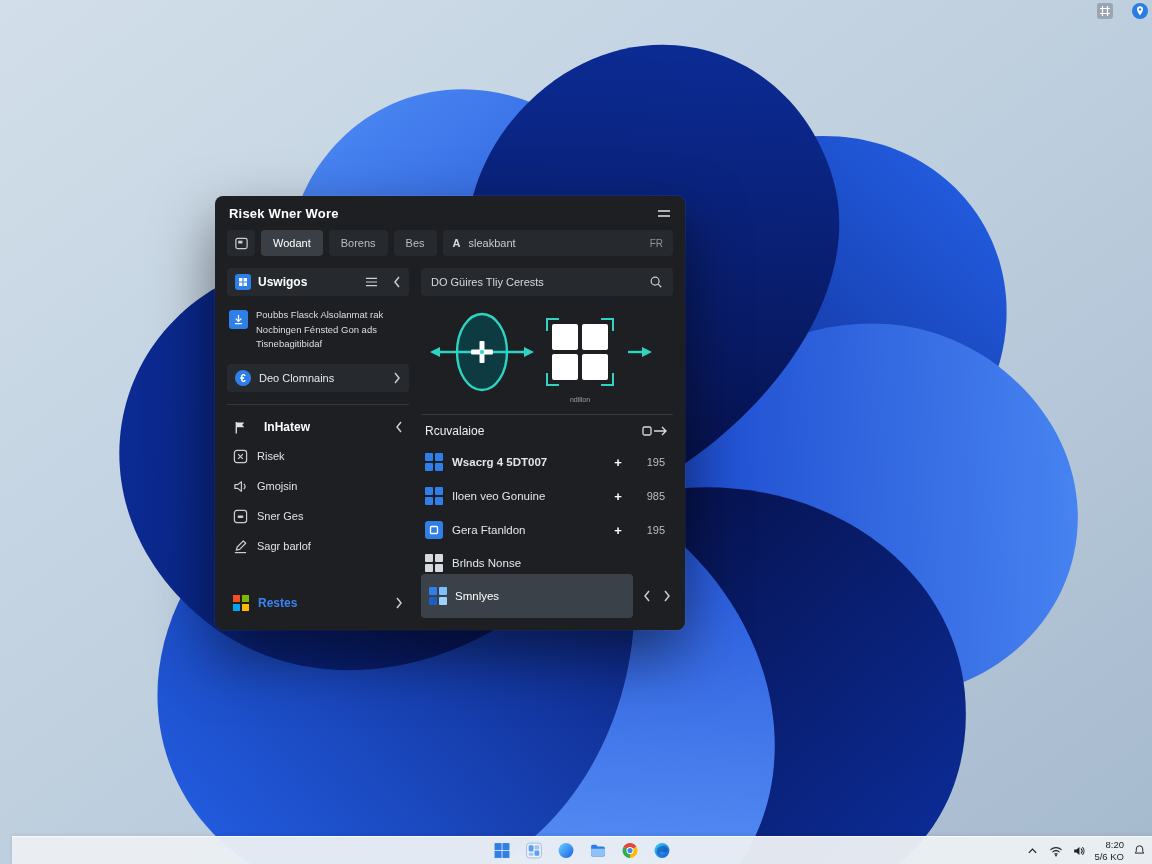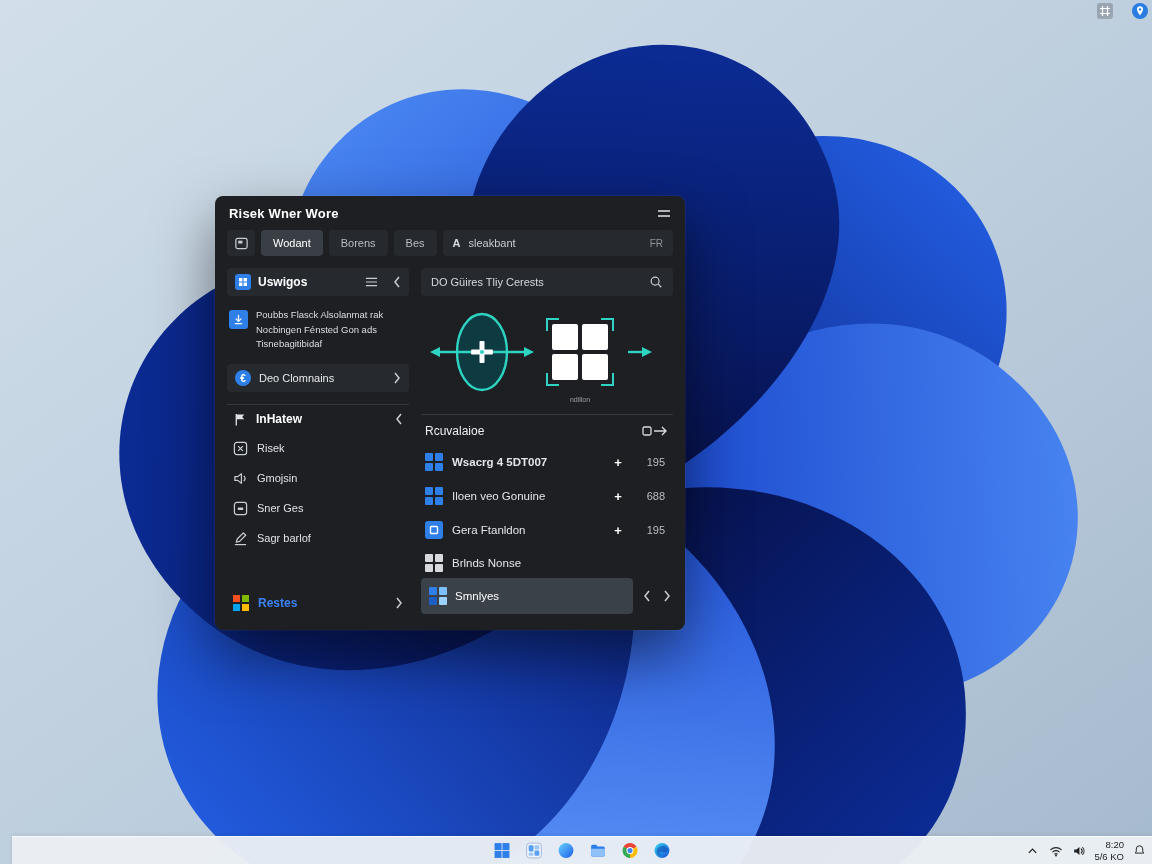--- a/index.html
+++ b/index.html
@@ -44,21 +44,21 @@
 
   .desc{display:flex;gap:8px;margin-top:12px;padding:0 2px;}
   .desc .txt{font-size:9.5px;line-height:1.55;color:#dcdfe3;}
   .desc .sq-blue{width:19px;height:19px;margin-top:2px;}
 
   .action-row{margin-top:12px;height:28px;background:#26292e;border-radius:4px;display:flex;align-items:center;gap:8px;padding:0 8px;font-size:11px;cursor:pointer;}
   .euro{width:16px;height:16px;border-radius:50%;background:#2f7fe8;color:#fff;font-size:10px;font-weight:700;display:flex;align-items:center;justify-content:center;flex:none;}
 
   .divider{height:1px;background:#33373d;margin-top:12px;}
 
-  .section-header{height:28px;display:flex;align-items:center;gap:8px;padding:0 6px;}
+  .section-header{margin-top:8px;height:28px;display:flex;align-items:center;gap:16px;padding:0 6px;}
   .section-header .lbl{font-weight:700;font-size:12px;color:#fff;}
 
   .nav-item{height:30px;display:flex;align-items:center;gap:9px;padding:0 6px;font-size:11px;color:#dfe2e6;border-radius:4px;cursor:pointer;}
   .nav-item svg{flex:none;}
 
   .footer-row{margin-top:auto;height:30px;display:flex;align-items:center;gap:9px;padding:0 6px;cursor:pointer;}
   .footer-row .lbl{font-weight:700;font-size:12px;color:#3b82f6;}
   .winlogo{width:16px;height:16px;display:grid;grid-template-columns:7px 7px;grid-template-rows:7px 7px;gap:2px;flex:none;}
   .winlogo i{display:block;}
 
@@ -70,21 +70,21 @@
 
   .r-row{height:34px;display:flex;align-items:center;gap:9px;padding:0 4px;font-size:11.5px;color:#e2e5e9;cursor:pointer;}
   .r-row.first .lbl{font-weight:700;}
   .r-row .plus{margin-left:auto;font-weight:700;color:#fff;font-size:13px;width:16px;text-align:center;}
   .r-row .val{width:30px;text-align:right;color:#b9bec5;font-size:11px;margin-right:4px;}
   .r-row.plain{height:32px;}
   .grid-ico{width:18px;height:18px;display:grid;grid-template-columns:8px 8px;grid-template-rows:8px 8px;gap:2px;flex:none;}
   .grid-ico i{display:block;border-radius:1px;}
 
   .sel-row{margin-top:2px;height:30px;display:flex;align-items:center;gap:10px;}
-  .sel-pill{flex:1;height:36px;background:#3b4149;border-radius:4px;display:flex;align-items:center;gap:8px;padding:0 8px;font-size:11.5px;color:#fff;cursor:pointer;}
+  .sel-pill{flex:1;height:44px;background:#3b4149;border-radius:4px;display:flex;align-items:center;gap:8px;padding:0 8px;font-size:11.5px;color:#fff;cursor:pointer;}
   .pager{display:flex;gap:12px;align-items:center;padding-right:2px;}
 
   
   .taskbar{
     position:absolute;left:12px;right:0;bottom:0;height:27px;
     background:rgba(235,239,244,.96);border-top:1px solid rgba(255,255,255,.7);
     box-shadow:0 -1px 4px rgba(0,0,0,.08);
   }
   .tb-center{position:absolute;left:50%;top:0;bottom:0;transform:translateX(-50%);display:flex;align-items:center;gap:13px;}
   .tb-icon{width:19px;height:19px;display:flex;align-items:center;justify-content:center;cursor:pointer;}
@@ -348,21 +348,21 @@
 
       <div class="r-row">
         <span class="grid-ico">
           <i style="background:#2f7fe8"></i>
             <i style="background:#2f7fe8"></i>
             <i style="background:#2f7fe8"></i>
             <i style="background:#2f7fe8"></i>
         </span>
         <span class="lbl">Iloen veo Gonuine</span>
         <span class="plus">+</span>
-        <span class="val">688</span>
+        <span class="val">985</span>
       </div>
 
       <div class="r-row">
         <span class="sq-blue" style="width:18px;height:18px;">
           <svg width="10" height="10" viewBox="0 0 10 10">
               <rect x="1.5" y="1.5" width="7" height="7" rx="1" fill="none" stroke="#fff" stroke-width="1.4"></rect>
             </svg>
         </span>
         <span class="lbl">Gera Ftanldon</span>
         <span class="plus">+</span>

